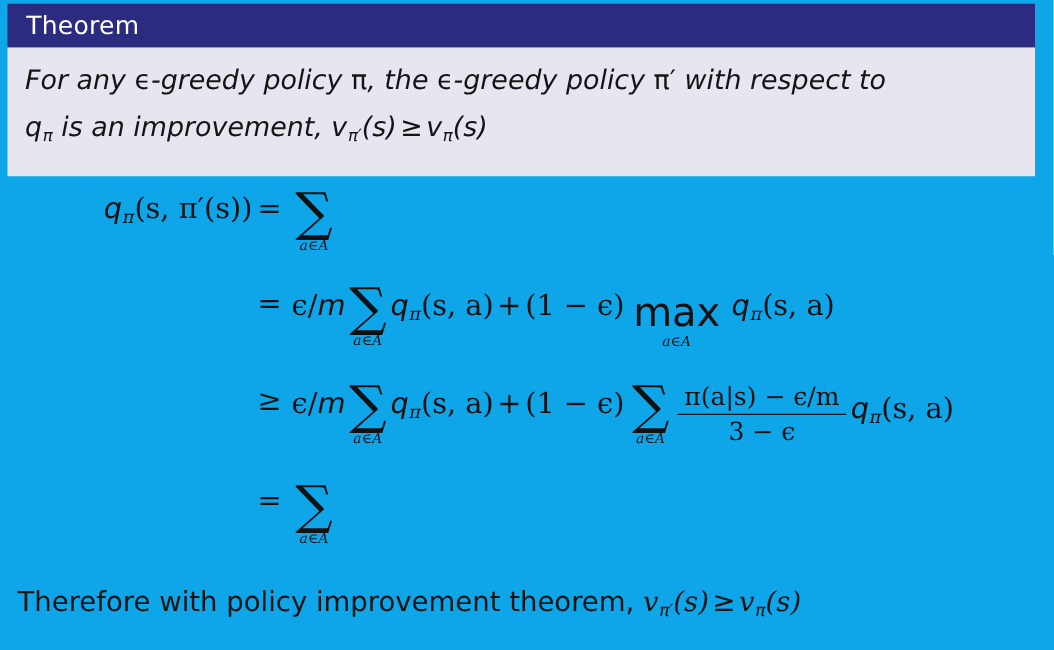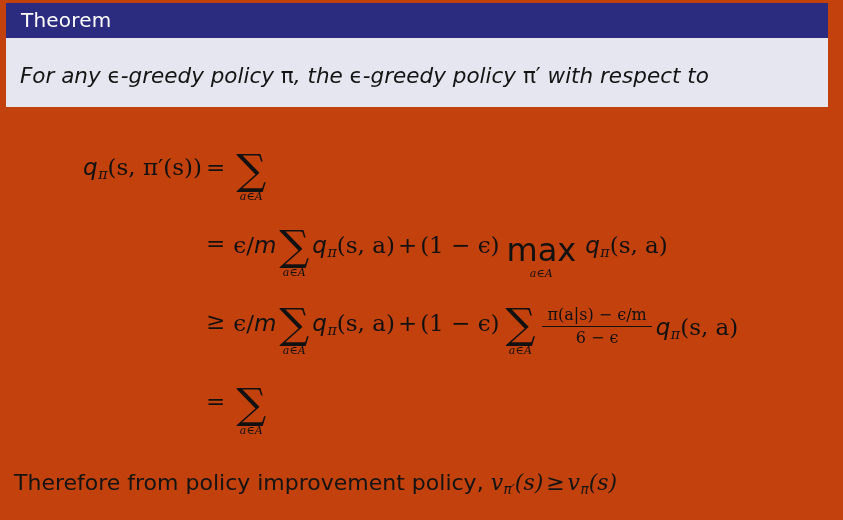--- a/index.html
+++ b/index.html
@@ -12,21 +12,21 @@
     height: 520px;
     overflow: hidden;
     font-family: "DejaVu Sans", sans-serif;
     color: #1a1a1a;
   }
 
   .slide {
     position: relative;
     width: 843px;
     height: 520px;
-    background: #c2410c;
+    background: #0ea5e9;
   }
 
   
   .theorem-block {
     position: absolute;
     left: 6px;
     top: 3px;
     width: 822px;
   }
   .theorem-header {
@@ -42,21 +42,21 @@
   }
   .theorem-body {
     background: #e6e6f0;
     padding: 8px 14px 12px 14px;
     box-sizing: border-box;
     font-style: italic;
     font-size: 21.5px;
     line-height: 38px;
     color: #141414;
   }
-  .theorem-body .tline { white-space: nowrap; margin-top: 11px; }
+  .theorem-body .tline { white-space: nowrap; }
 
   
   .mathvar { font-style: italic; font-family: "DejaVu Serif", serif; }
   .mi { font-style: italic; font-family: "DejaVu Sans", sans-serif; }
   .upr { font-style: normal; }
   .sub {
     font-size: 0.62em;
     vertical-align: -0.28em;
     font-style: italic;
     display: inline-block;
@@ -136,21 +136,21 @@
   }
   .bigop.maxop .lim { margin-top: -1px; }
 
   
   .frac {
     display: inline-flex;
     flex-direction: column;
     align-items: flex-start;
     vertical-align: middle;
     margin: 0 4px;
-    font-size: 16px;
+    font-size: 20px;
     line-height: 1.15;
   }
   .frac .num { padding: 0 5px 2px 5px; }
   .frac .den {
     padding: 2px 5px 0 5px;
     border-top: 1.4px solid #111111;
     width: 100%;
     box-sizing: border-box;
     text-align: center;
   }
@@ -174,20 +174,21 @@
 <body>
 
 <div class="slide">
 
   <div class="theorem-block">
     <div class="theorem-header">Theorem</div>
 
     <div class="theorem-body">
       <div class="tline"><span>For any </span><span class="upr">ϵ</span><span>-greedy policy </span><span class="upr">π</span><span>, the </span><span class="upr">ϵ</span><span>-greedy policy </span><span class="upr">π</span><span class="prime">′</span><span> with respect to</span></div>
 
+      <div class="tline"><span class="mi">q</span><span class="sub upr">π</span><span> is an improvement, </span><span class="mi">v</span><span class="sub upr">π′</span><span>(s)</span><span class="op">≥</span><span class="mi">v</span><span class="sub upr">π</span><span>(s)</span></div>
     </div>
   </div>
 
   <div class="derivation">
 
     <div class="eqrow r1">
       <div class="lhs baseline"><span class="mi">q</span><span class="sub upr">π</span><span>(s, </span><span class="upr">π</span><span class="prime">′</span><span>(s))</span></div>
 
       <div class="rel baseline">=</div>
 
@@ -234,35 +235,35 @@
         </span>
         <span class="inline-mid"><span class="mi">q</span><span class="sub upr">π</span><span>(s, a)</span></span>
         <span class="inline-mid op">+</span>
         <span class="inline-mid">(1 − ϵ)</span>
         <span class="bigop sumpad" style="margin-left:6px;">
           <span class="glyph">∑</span>
           <span class="lim">a∈A</span>
         </span>
         <span class="frac" style="margin-top:4px;">
           <span class="num">π(a|s) − ϵ/m</span>
-          <span class="den">6 − ϵ</span>
+          <span class="den">3 − ϵ</span>
         </span>
         <span class="inline-mid" style="padding-top:12px;"><span class="mi">q</span><span class="sub upr">π</span><span>(s, a)</span></span>
       </div>
     </div>
 
     <div class="eqrow r4">
       <div class="lhs baseline"></div>
 
       <div class="rel baseline">=</div>
 
       <div class="rhs">
         <span class="bigop sumpad">
           <span class="glyph">∑</span>
           <span class="lim">a∈A</span>
         </span>
       </div>
     </div>
   </div>
 
-  <div class="conclusion"><span>Therefore from policy improvement policy, </span><span class="mathvar">v</span><span class="sub upr">π′</span><span class="mathvar">(s)</span><span class="op">≥</span><span class="mathvar">v</span><span class="sub upr">π</span><span class="mathvar">(s)</span></div>
+  <div class="conclusion"><span>Therefore with policy improvement theorem, </span><span class="mathvar">v</span><span class="sub upr">π′</span><span class="mathvar">(s)</span><span class="op">≥</span><span class="mathvar">v</span><span class="sub upr">π</span><span class="mathvar">(s)</span></div>
 
 </div>
 
 </body></html>

